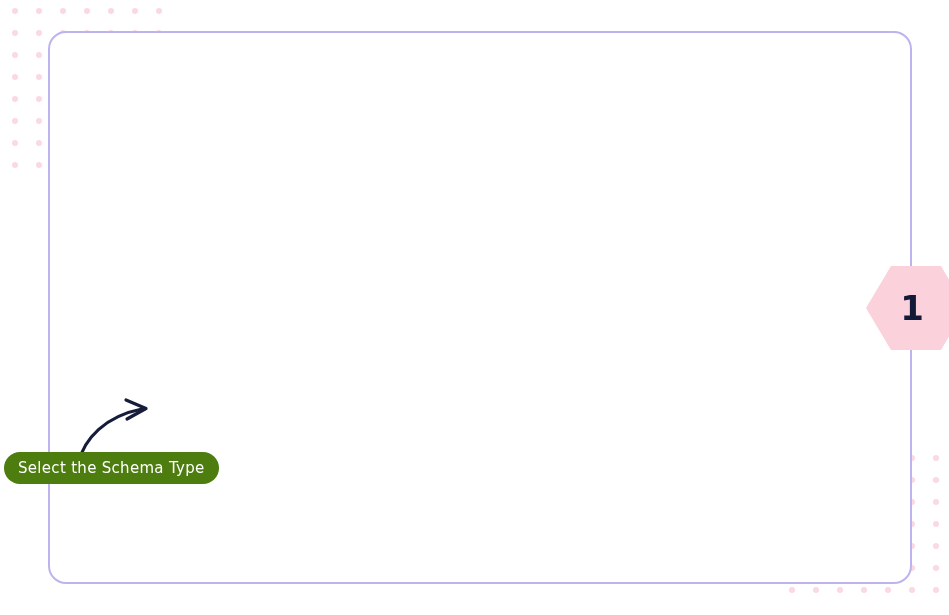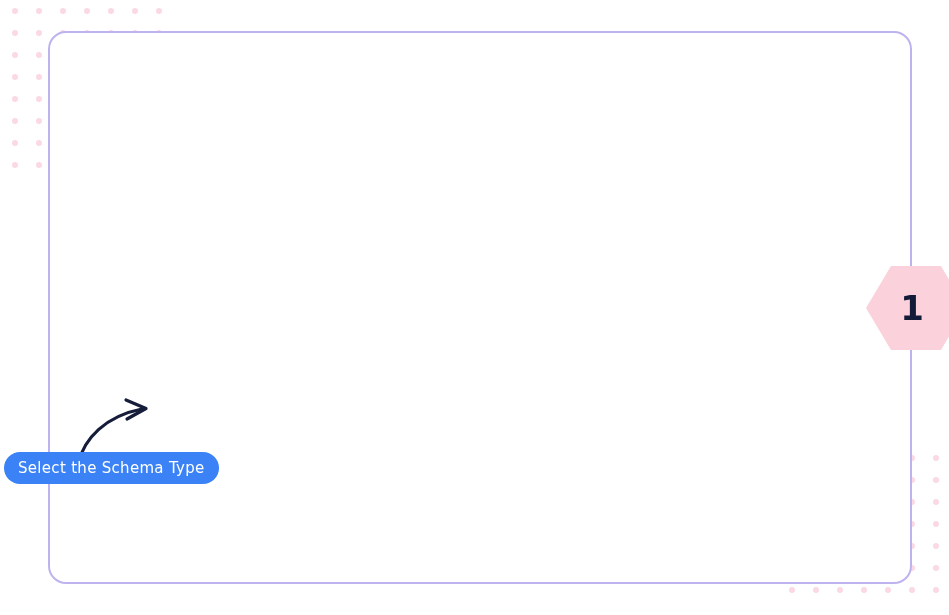--- a/index.html
+++ b/index.html
@@ -194,21 +194,21 @@
   }
 
   
   #callout {
     position: absolute;
     left: 4px;
     top: 452px;
     height: 32px;
     padding: 0 14px;
     border-radius: 16px;
-    background: #3b82f6;
+    background: #4d7c0f;
     display: flex;
     align-items: center;
     z-index: 6;
   }
   #callout .callout-text {
     color: #ffffff;
     font-size: 15px;
     font-family: "DejaVu Sans", sans-serif;
     letter-spacing: .3px;
     white-space: nowrap;

